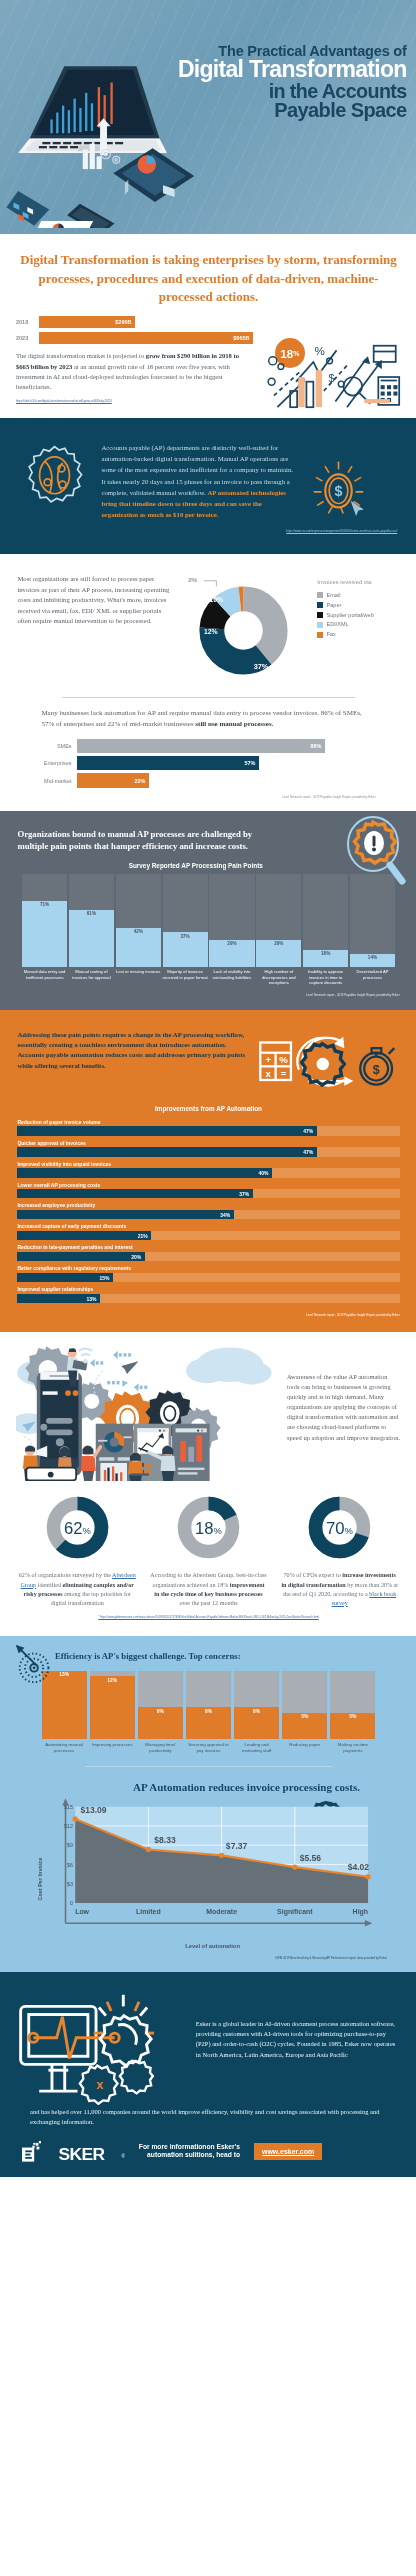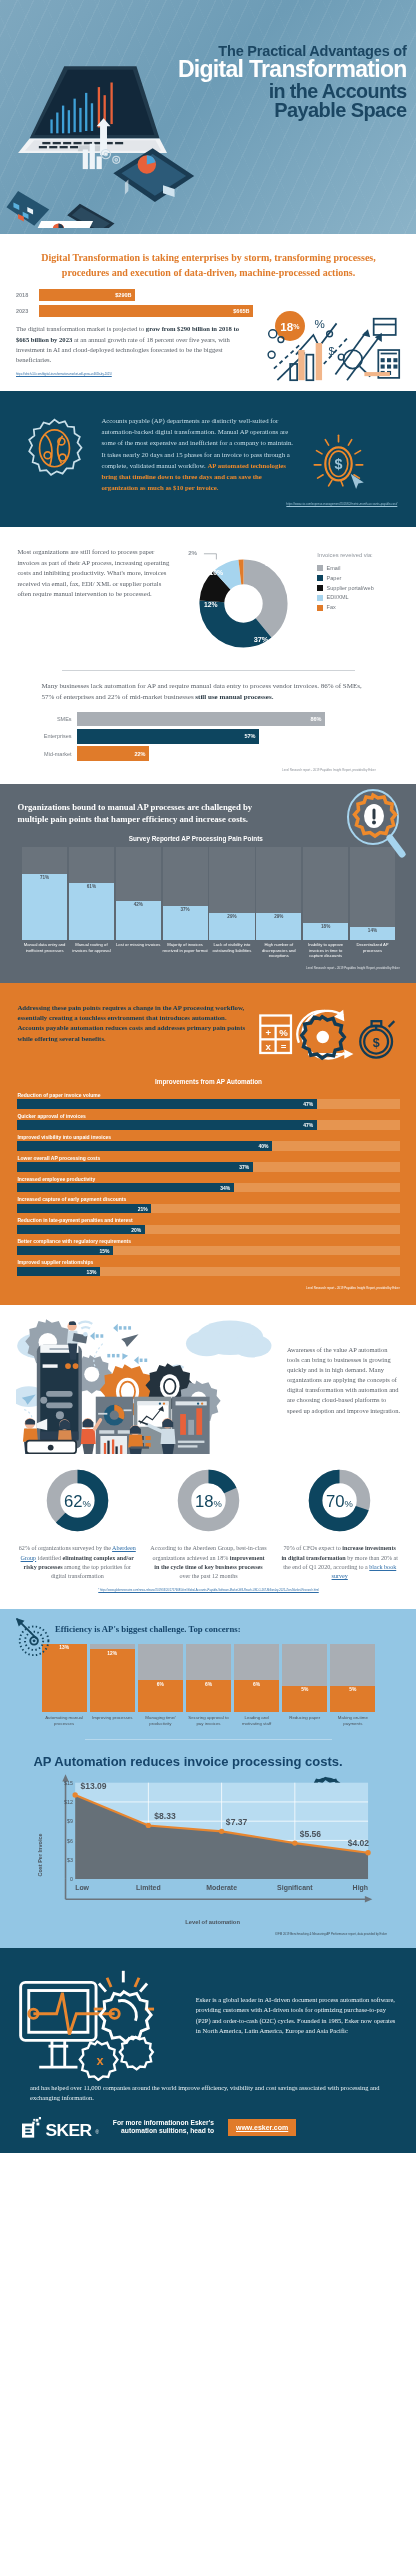--- a/index.html
+++ b/index.html
@@ -31,21 +31,21 @@
   .hero-title .l1 { font-size:14.5px; font-weight:700; color:#1b4662; letter-spacing:-0.2px; display:block;}
   .hero-title .l2 { font-size:23px; font-weight:700; color:#ffffff; letter-spacing:-0.7px; display:block; margin-top:-1.2px;}
   .hero-title .l3 { font-size:19.7px; font-weight:700; color:#1b4662; letter-spacing:-0.6px; display:block; margin-top:-0.6px;}
   .hero-title .l4 { font-size:20px; font-weight:700; color:#1b4662; letter-spacing:-0.6px; display:block; margin-top:-1.2px;}
 
   .hero-art { position:absolute; left:5.8px; top:49px; width:232px; height:179px; }
 
   
   .sec-intro { background:#fff; padding:17.4px 16px 15px; position:relative; min-height:153px;}
   .intro-head {
-    text-align:center; color:#e07b2a; font-size:10px; font-weight:700;
+    text-align:center; color:#e07b2a; font-size:13px; font-weight:700;
     line-height:1.42; font-family:"Liberation Serif", serif; padding:0 3.5px 9.3px;
   }
   .intro-row { display:flex; gap:5.8px; }
   .intro-left { width:237px; }
   .bar-rows { margin-bottom:7px; }
   .bar-row { display:flex; align-items:center; height:12.7px; margin-bottom:2.9px; }
   .bar-row .yr { width:23px; font-size:5.5px; color:#8a8f96; font-weight:700; }
   .bar-row .bar {
     background:#e07b2a; height:12px; display:flex; align-items:center;
     justify-content:flex-end; padding-right:3.5px; color:#fff; font-size:5.5px; font-weight:700;
@@ -183,22 +183,22 @@
   .ef-fill {
     background:#e07b2a; color:#fff; font-size:4.9px; font-weight:700;
     text-align:center; padding-top:1.7px;
   }
   .ef-labels { display:flex; gap:2.9px; padding:3.5px 25.5px 0; }
   .ef-lab { flex:1; text-align:center; font-size:4.4px; color:#4b545d; line-height:1.3; }
 
   .divider-lb { height:0.6px; background:#b7d8ec; margin:12.7px 69px 3.5px; }
 
   .line-title {
-    font-family:Liberation Sans, sans-serif; font-size:13px; font-weight:700;
-    color:#16456a; text-align:center; padding:10.4px 41px 3.5px 0;
+    font-family:Liberation Serif, serif; font-size:11px; font-weight:700;
+    color:#16456a; text-align:right; padding:10.4px 41px 3.5px 0;
   }
   .lc-wrap { position:relative; padding:0 17.4px 0 25.5px; }
   .lc-ylabel {
     position:absolute; left:2.3px; top:54%; transform:translateY(-50%) rotate(-90deg);
     transform-origin:center; font-size:5.5px; color:#4b545d; white-space:nowrap; font-weight:700;
   }
   .lc-xlabel { text-align:center; font-size:5.8px; color:#4b545d; font-weight:700; padding:11.6px 0 0; }
   .src-note-lb { text-align:right; font-size:2.9px; color:#3c4a55; padding:7px 14px 0; }
 
   
@@ -207,21 +207,21 @@
   .ft-art { width:174px; flex:none; }
   .ft-copy {
     flex:1; font-family:"Liberation Serif", serif; font-size:6.5px;
     line-height:1.55; color:#eef4f7; padding-top:30px;
   }
   .ft-copy2 {
     font-family:"Liberation Serif", serif; font-size:6.5px; line-height:1.55;
     color:#eef4f7; padding:0 19.7px 0 14px; margin-top:1.2px;
   }
   .ft-bottom { display:flex; align-items:center; gap:14px; padding:14px 5.8px 0; }
-  .esker-logo { display:flex; align-items:flex-end; gap:4px;justify-content:flex-end; }
+  .esker-logo { display:flex; align-items:flex-end; gap:17px;justify-content:flex-end; }
   .ft-cta { font-size:6.7px; font-weight:700; color:#fff; line-height:1.3; text-align:right; }
   .ft-btn {
     background:#e07b2a; color:#fff; font-size:7px; font-weight:700;
     padding:5.2px 8px; display:inline-block;
   }
 </style>
 </head>
 <body>
 
 <div class="page">

